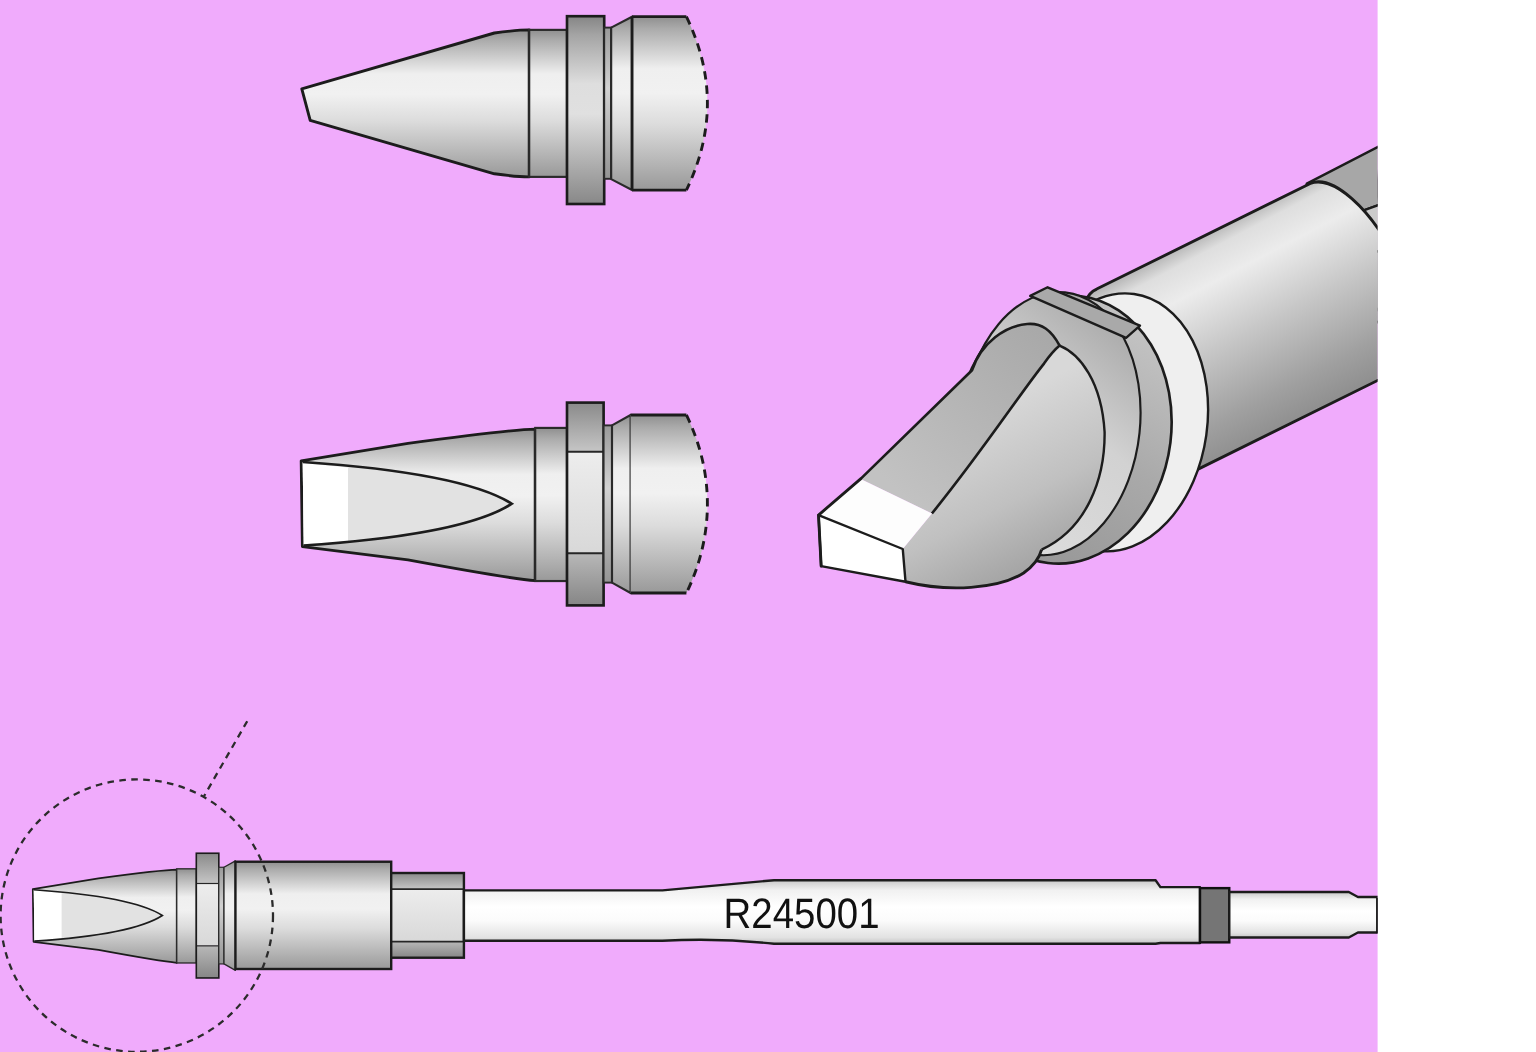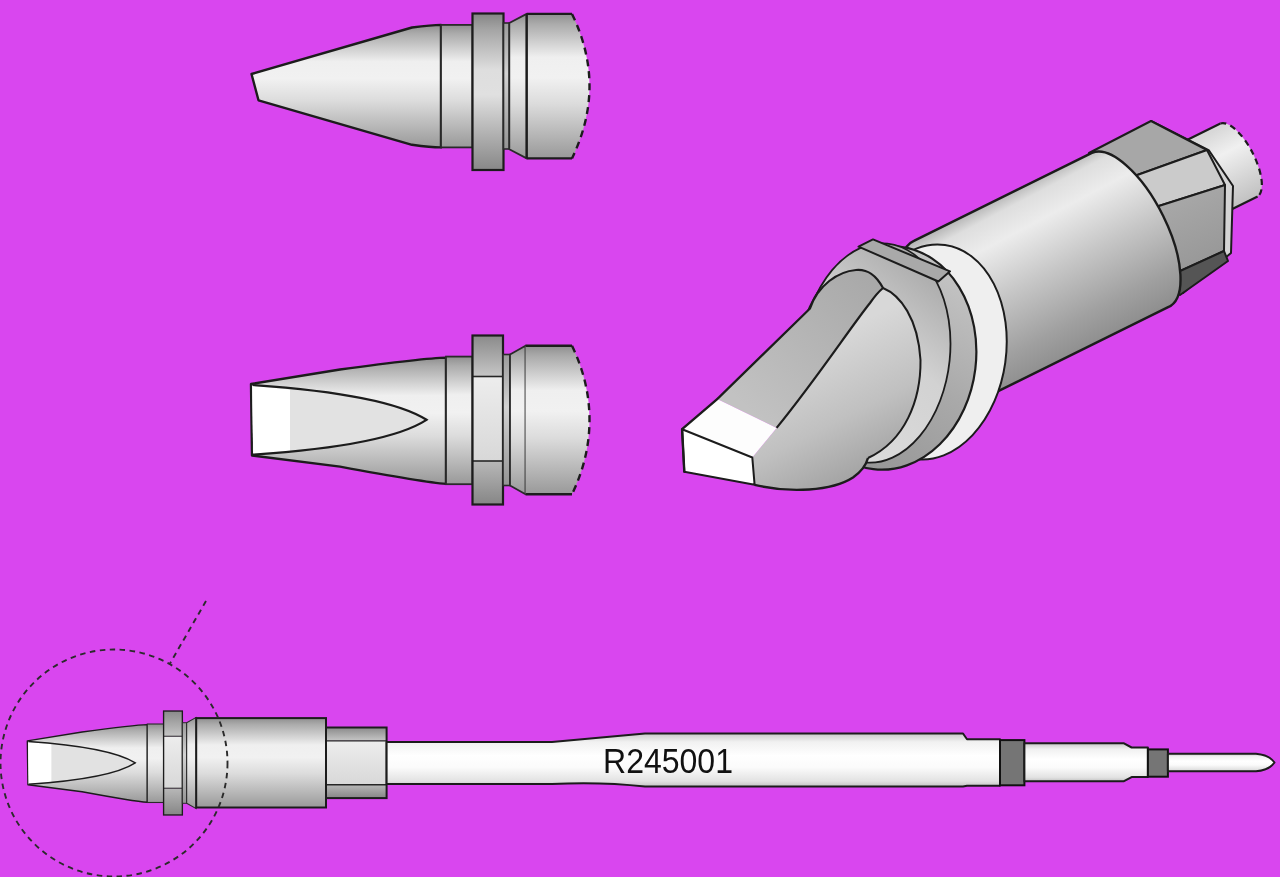--- a/index.html
+++ b/index.html
@@ -1,16 +1,16 @@
 <!DOCTYPE html>
 <html><head>
 <meta charset="utf-8">
 <style>
   html,body{margin:0;padding:0;background:#ffffff;}
-  .stage{width:1280px;height:877px;position:relative;background:#d946ef;overflow:hidden;}
+  .stage{width:1148px;height:877px;position:relative;background:#f0abfc;overflow:hidden;}
   svg{display:block;}
   text.pn{font-family:"Liberation Sans","DejaVu Sans",sans-serif;font-size:35.5px;fill:#111111;}
 </style>
 </head>
 <body>
 
 <div class="stage">
 <svg width="1280" height="877" viewBox="0 0 1280 877">
   <defs>
     <linearGradient id="bodyGrad" x1="0" y1="0" x2="0" y2="1">

